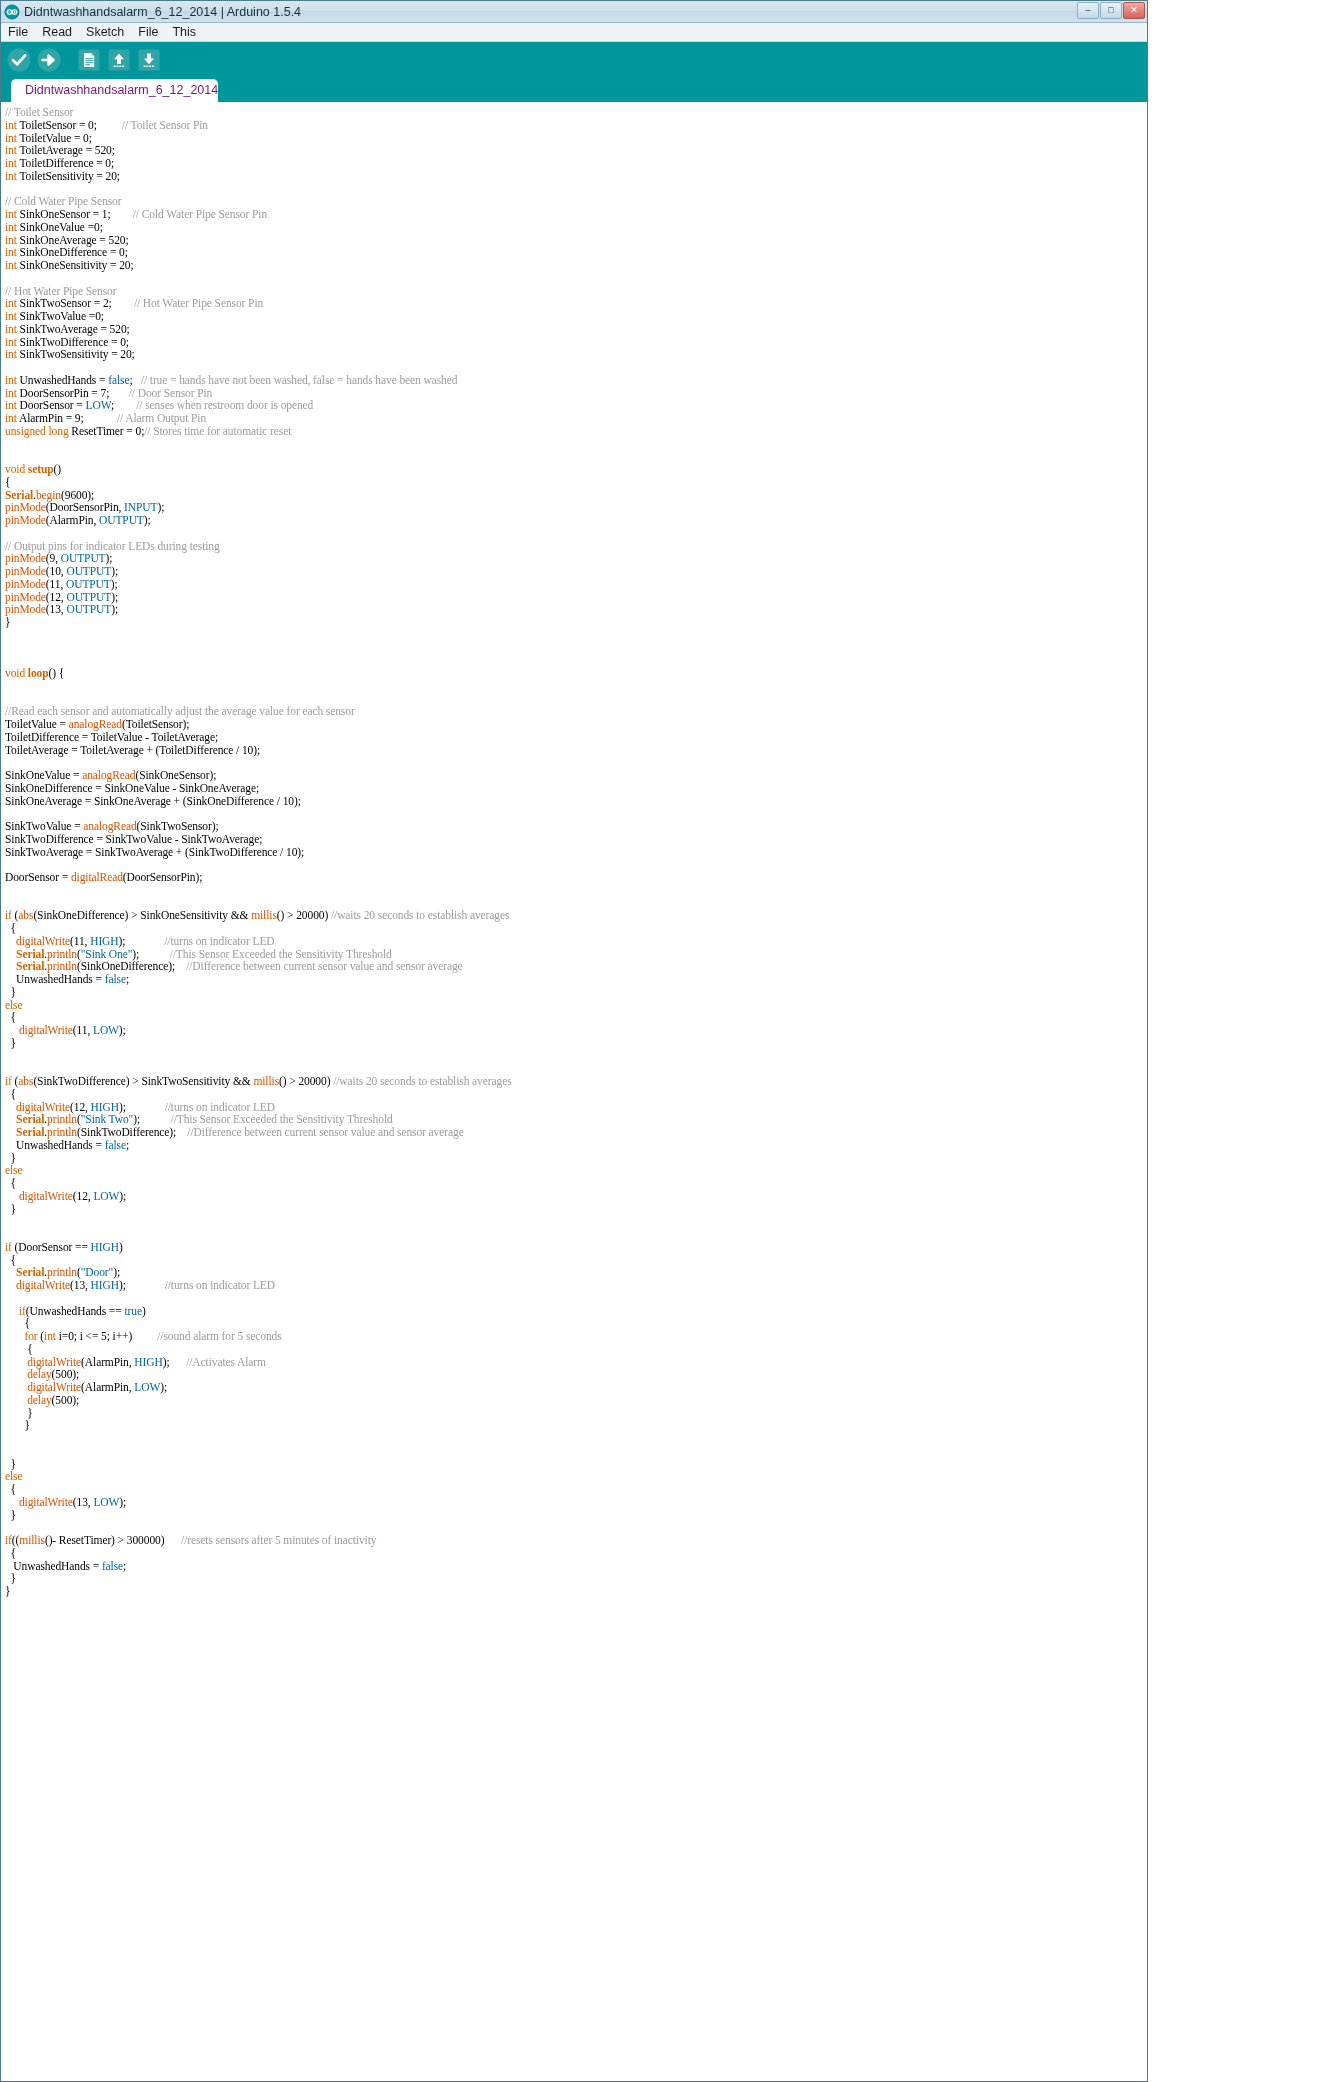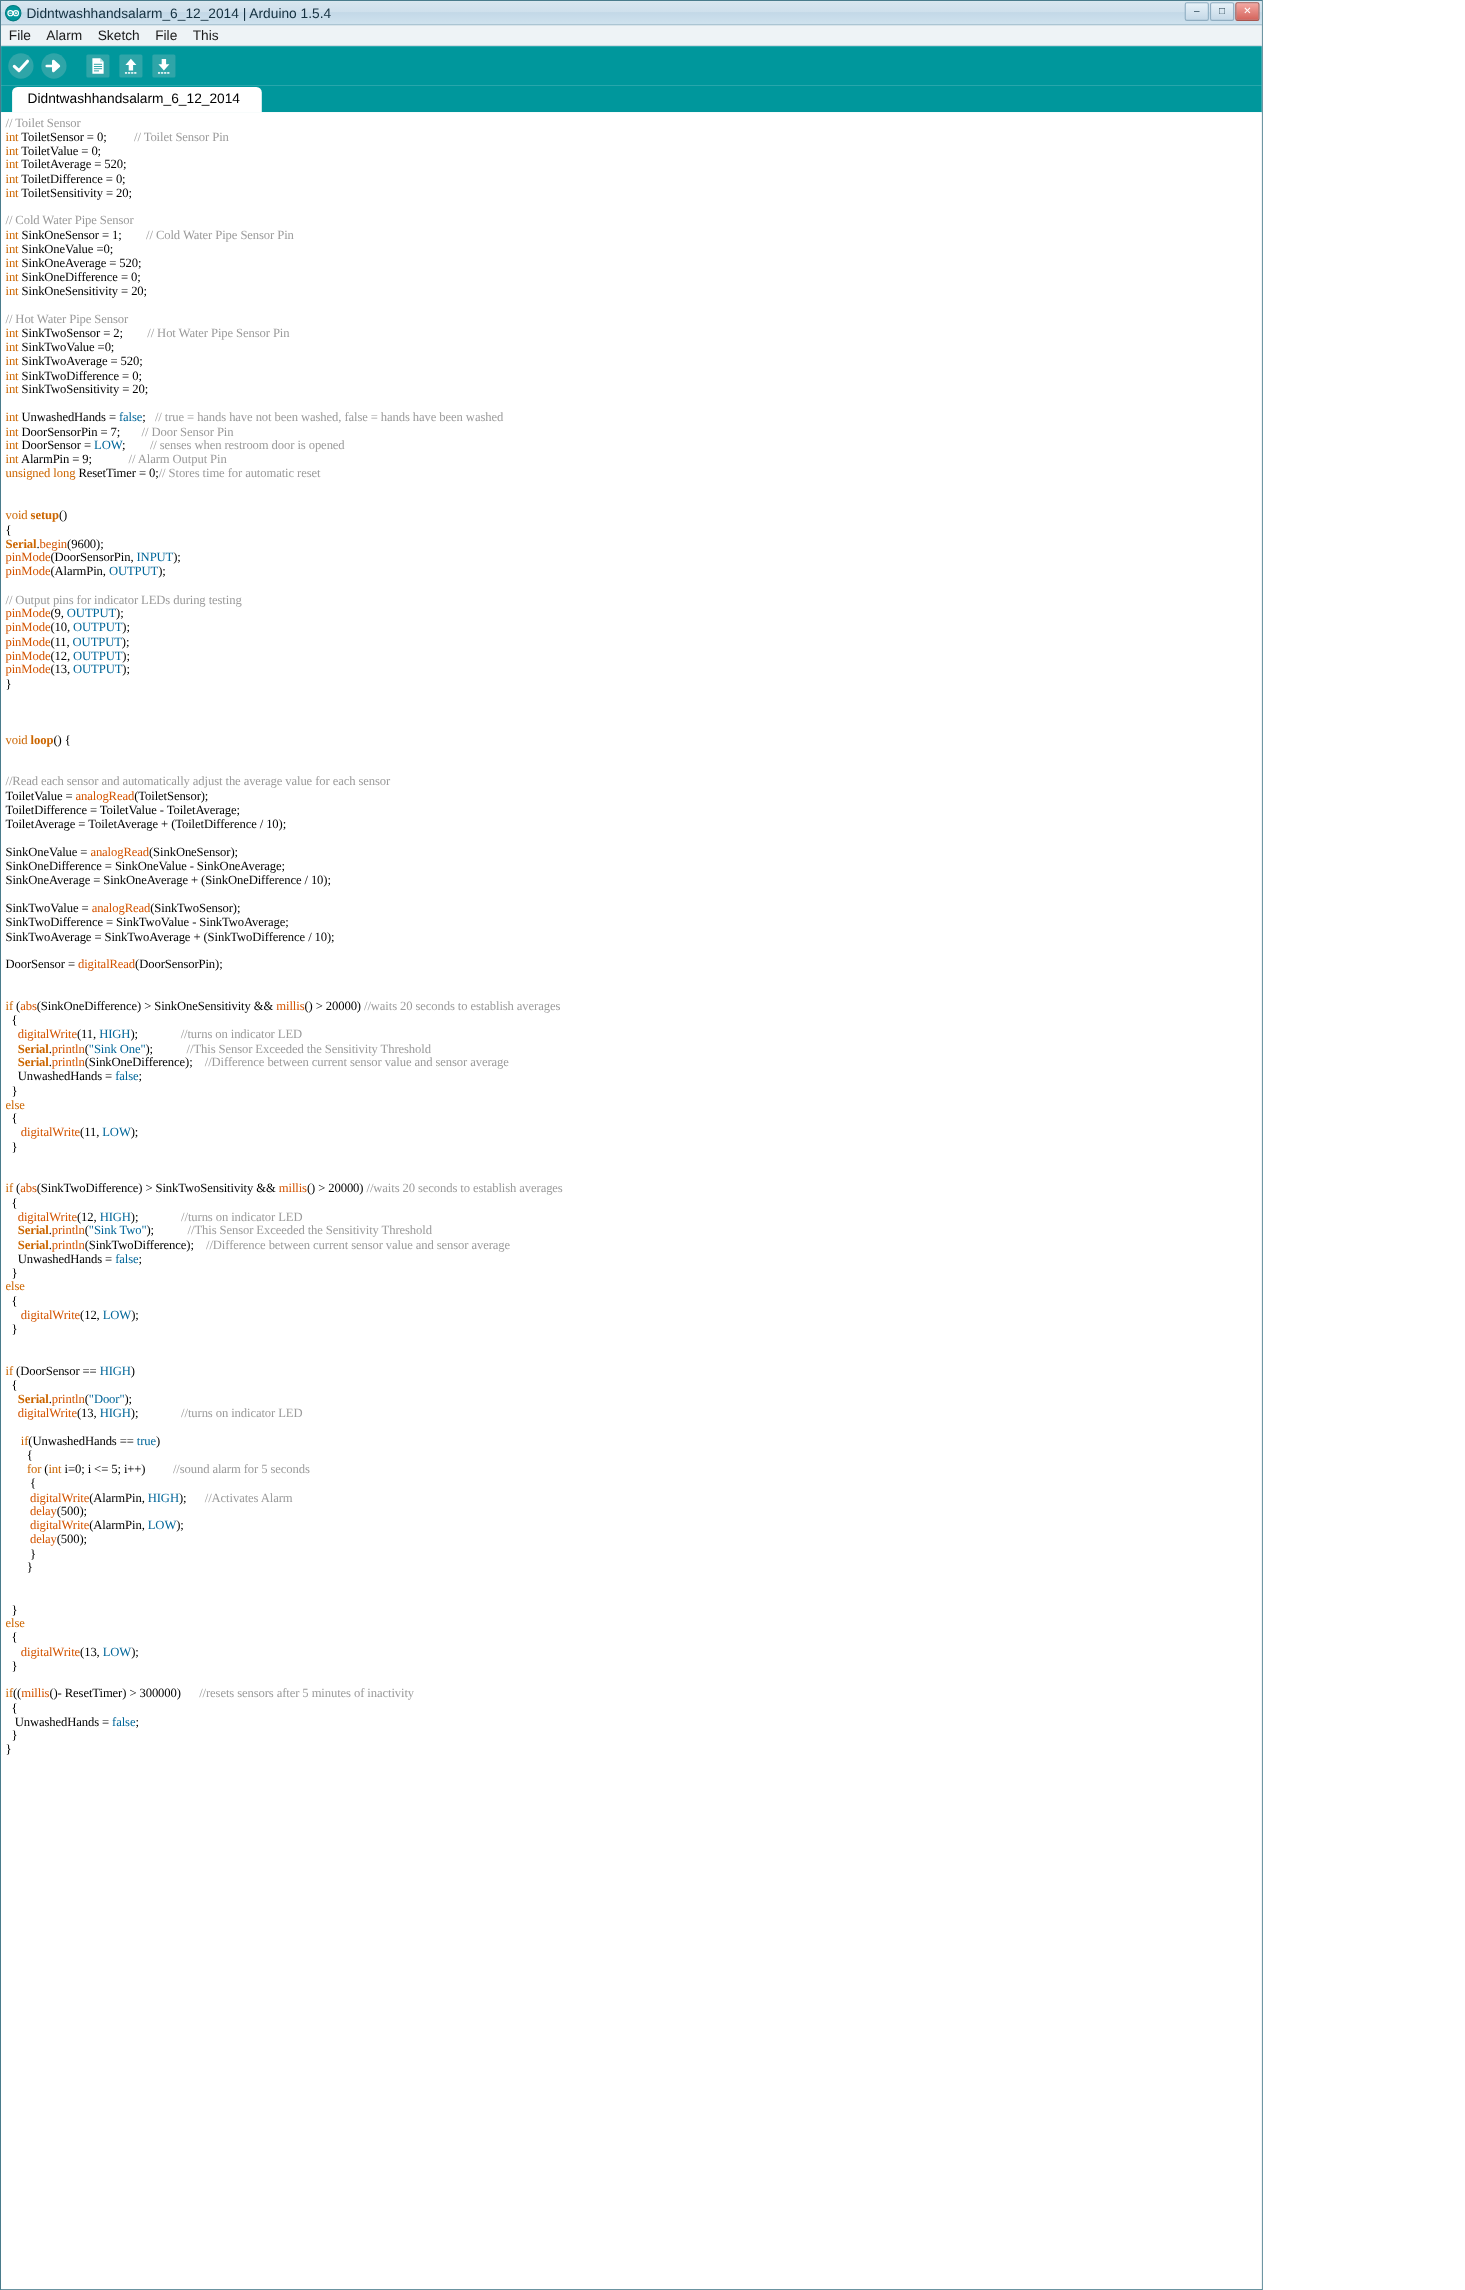--- a/index.html
+++ b/index.html
@@ -121,24 +121,24 @@
   .tabstrip {
     height: 24px;
     background: #00979c;
     display: flex;
     align-items: flex-end;
     padding-left: 10px;
     flex: 0 0 auto;
   }
   .tab {
     background: #ffffff;
-    color: #000000;
+    color: #701a75;
     font-size: 12.5px;
     font-family: "Liberation Sans", sans-serif;
-    padding: 3px 20px 4px 14px;
+    padding: 3px 0 4px 14px;
     border-radius: 5px 5px 0 0;
     line-height: 16px;
     white-space: nowrap;
   }
 
   
   .editor {
     flex: 1 1 auto;
     background: #ffffff;
     overflow: hidden;
@@ -180,21 +180,21 @@
     <span class="title-text">Didntwashhandsalarm_6_12_2014 | Arduino 1.5.4</span>
     <div class="win-buttons">
       <div class="win-btn">–</div>
       <div class="win-btn">□</div>
       <div class="win-btn close">✕</div>
     </div>
   </div>
 
   <div class="menubar">
     <div class="menu-item">File</div>
-    <div class="menu-item">Alarm</div>
+    <div class="menu-item">Read</div>
     <div class="menu-item">Sketch</div>
     <div class="menu-item">File</div>
     <div class="menu-item">This</div>
   </div>
 
   <div class="toolbar">
 
     <div class="tb-btn">
       <svg width="26" height="26" viewBox="0 0 26 26">
         <circle cx="13" cy="13" r="11.5" fill="#2fa5a8"></circle>

